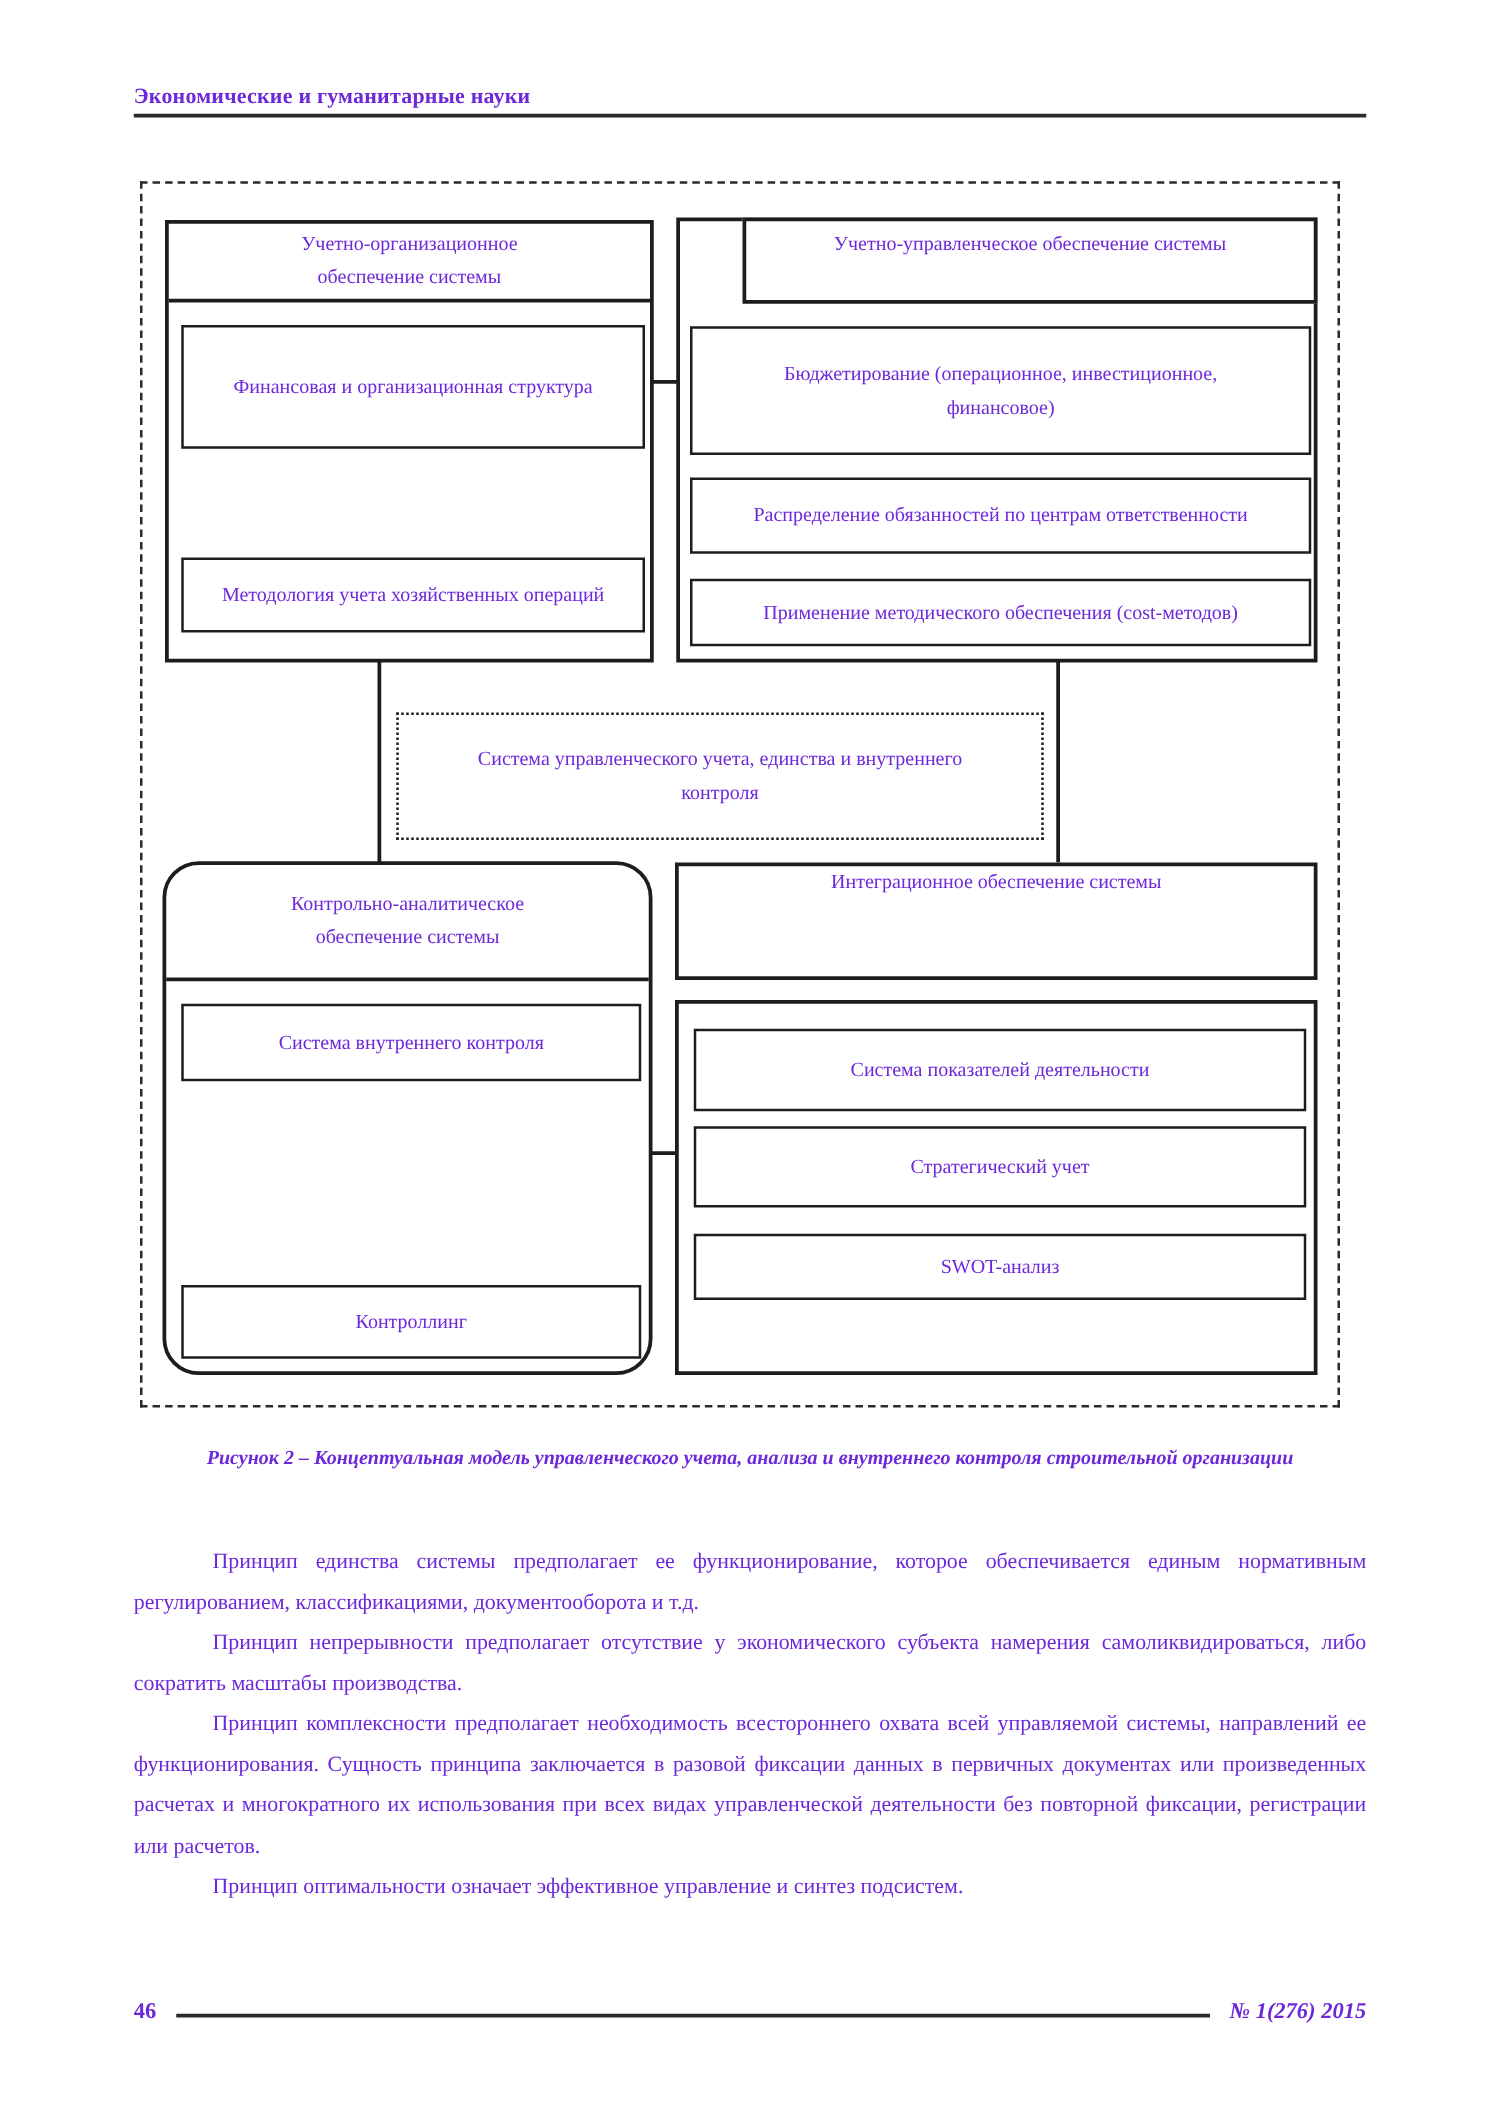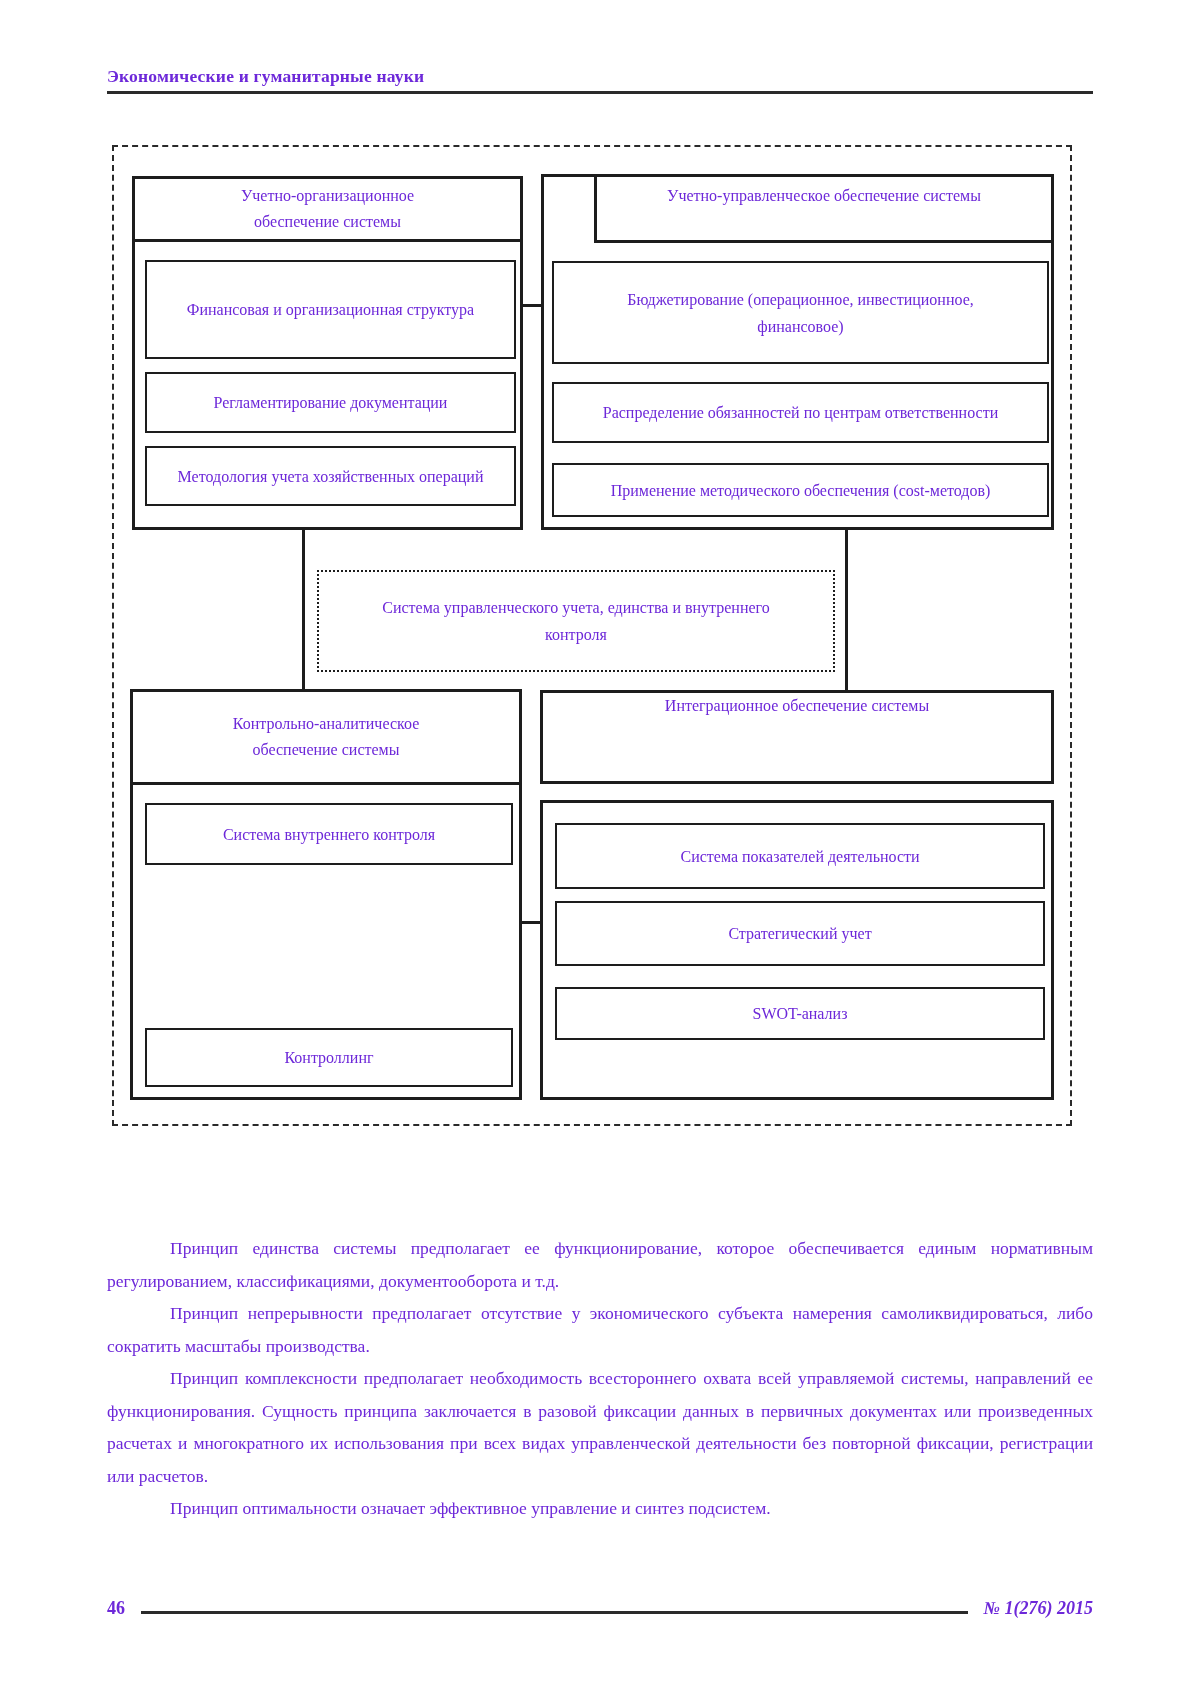--- a/index.html
+++ b/index.html
@@ -57,23 +57,20 @@
 
   <div class="diagram">
 
     <div class="blk" style="left:18px;top:29px;width:391px;height:354px;">
       <div class="hdr" style="height:63px;">
         <span class="tw" style="max-width:250px;">Учетно-организационное обеспечение системы</span>
       </div>
       <div class="node" style="left:10px;top:81px;width:371px;height:99px;">
         <span class="tw" style="max-width:300px;">Финансовая и организационная структура</span>
       </div>
-      <div class="node" style="left:10px;top:193px;width:371px;height:61px;">
-        <span class="tw">Регламентирование документации</span>
-      </div>
       <div class="node" style="left:10px;top:267px;width:371px;height:60px;">
         <span class="tw" style="max-width:310px;">Методология учета хозяйственных операций</span>
       </div>
     </div>
 
     <div class="blk" style="left:427px;top:27px;width:513px;height:356px;">
       <div class="floatbox" style="top:-3px;left:50px;right:-3px;height:69px;padding-bottom:26px;">
         <span class="tw">Учетно-управленческое обеспечение системы</span>
       </div>
       <div class="node" style="left:8px;top:84px;width:497px;height:103px;">
@@ -89,21 +86,21 @@
 
     <div class="conn-h" style="left:406px;top:157px;width:22px;"></div>
     <div class="conn-v" style="left:188px;top:381px;height:162px;"></div>
     <div class="conn-v" style="left:731px;top:381px;height:162px;"></div>
     <div class="conn-h" style="left:406px;top:774px;width:22px;"></div>
 
     <div class="dottedbox" style="left:203px;top:423px;width:518px;height:102px;">
       <span class="tw" style="max-width:440px;">Система управленческого учета, единства и внутреннего контроля</span>
     </div>
 
-    <div class="blk" style="left:16px;top:542px;width:392px;height:411px;">
+    <div class="blk" style="left:16px;top:542px;width:392px;height:411px;border-radius:29px;">
       <div class="hdr" style="height:93px;">
         <span class="tw" style="max-width:230px;">Контрольно-аналитическое обеспечение системы</span>
       </div>
       <div class="node" style="left:12px;top:111px;width:368px;height:62px;">
         <span class="tw">Система внутреннего контроля</span>
       </div>
       <div class="node" style="left:12px;top:336px;width:368px;height:59px;">
         <span class="tw">Контроллинг</span>
       </div>
     </div>
@@ -118,20 +115,23 @@
       <div class="node" style="left:12px;top:98px;width:490px;height:65px;">
         <span class="tw">Стратегический учет</span>
       </div>
       <div class="node" style="left:12px;top:184px;width:490px;height:53px;">
         <span class="tw">SWOT-анализ</span>
       </div>
     </div>
 
   </div>
 
+  <div class="caption">
+    <span class="cap-inner">Рисунок 2 – Концептуальная модель управленческого учета, анализа и внутреннего контроля строительной организации</span>
+  </div>
 
   <div class="bodytext">
     <p>Принцип единства системы предполагает ее функционирование, которое обеспечивается единым нормативным регулированием, классификациями, документооборота и т.д.</p>
     <p>Принцип непрерывности предполагает отсутствие у экономического субъекта намерения самоликвидироваться, либо сократить масштабы производства.</p>
     <p>Принцип комплексности предполагает необходимость всестороннего охвата всей управляемой системы, направлений ее функционирования. Сущность принципа заключается в разовой фиксации данных в первичных документах или произведенных расчетах и многократного их использования при всех видах управленческой деятельности без повторной фиксации, регистрации или расчетов.</p>
     <p>Принцип оптимальности означает эффективное управление и синтез подсистем.</p>
   </div>
 
   <div class="pfooter">
     <span class="pageno">46</span>

